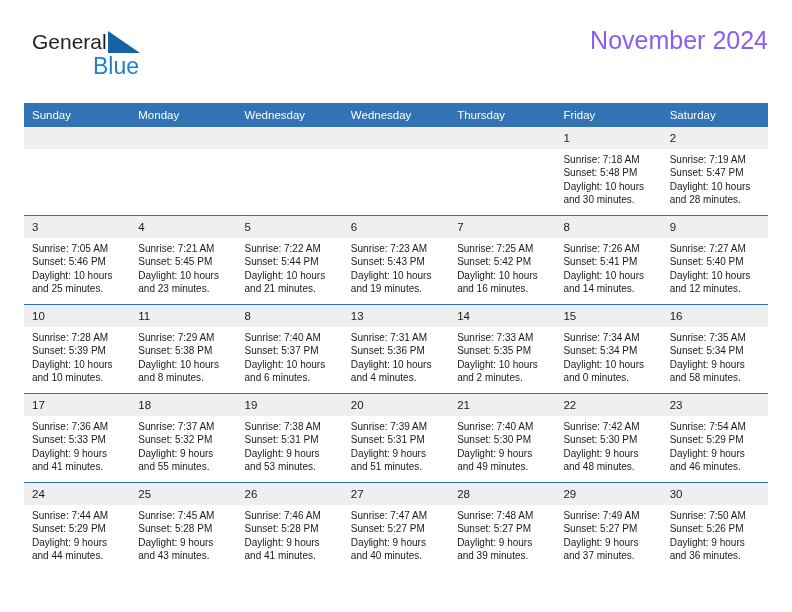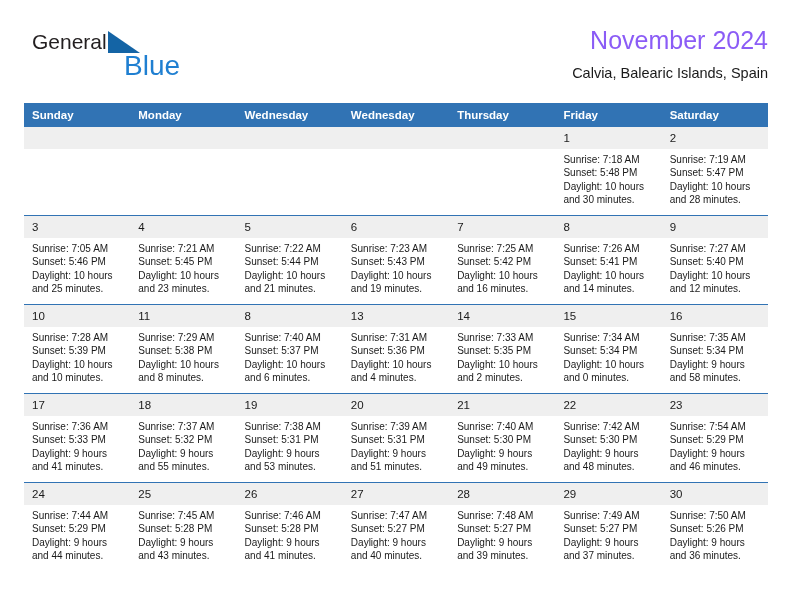--- a/index.html
+++ b/index.html
@@ -52,25 +52,24 @@
     top: 1px;
     width: 0;
     height: 0;
     border-left: 32px solid #1464a5;
     border-top: 22px solid transparent;
   }
   .logo-blue {
     position: absolute;
     left: 61px;
     top: 24px;
-    font-size: 28px;
+    font-size: 23px;
     color: #1f7fd1;
     font-family: "Liberation Sans", sans-serif;
     line-height: 24px;
-    margin-left: 31px;
   }
 
   .title-block {
     position: absolute;
     right: 0;
     top: 0;
     text-align: right;
   }
   .cal-title {
     font-size: 25px;
@@ -93,21 +92,21 @@
     left: 24px;
     top: 103px;
     width: 744px;
     border-collapse: collapse;
     table-layout: fixed;
   }
   .calendar th {
     background: #3173b4;
     color: #ffffff;
     font-size: 11.5px;
-    font-weight: bold;
+    font-weight: normal;
     text-align: left;
     padding: 5px 0 5px 8px;
     height: 12px;
     line-height: 14px;
   }
   .calendar td {
     vertical-align: top;
     padding: 0;
     border-top: 1.5px solid #3173b4;
     height: 88px;
@@ -144,21 +143,20 @@
   <div class="top-bar">
 
     <div class="logo">
       <span class="logo-general">General</span>
       <span class="logo-triangle"></span>
       <span class="logo-blue">Blue</span>
     </div>
 
     <div class="title-block">
       <div class="cal-title">November 2024</div>
-      <div class="cal-subtitle">Calvia, Balearic Islands, Spain</div>
     </div>
 
   </div>
 
   <table class="calendar">
     <thead>
       <tr>
         <th>Sunday</th>
         <th>Monday</th>
         <th>Wednesday</th>

